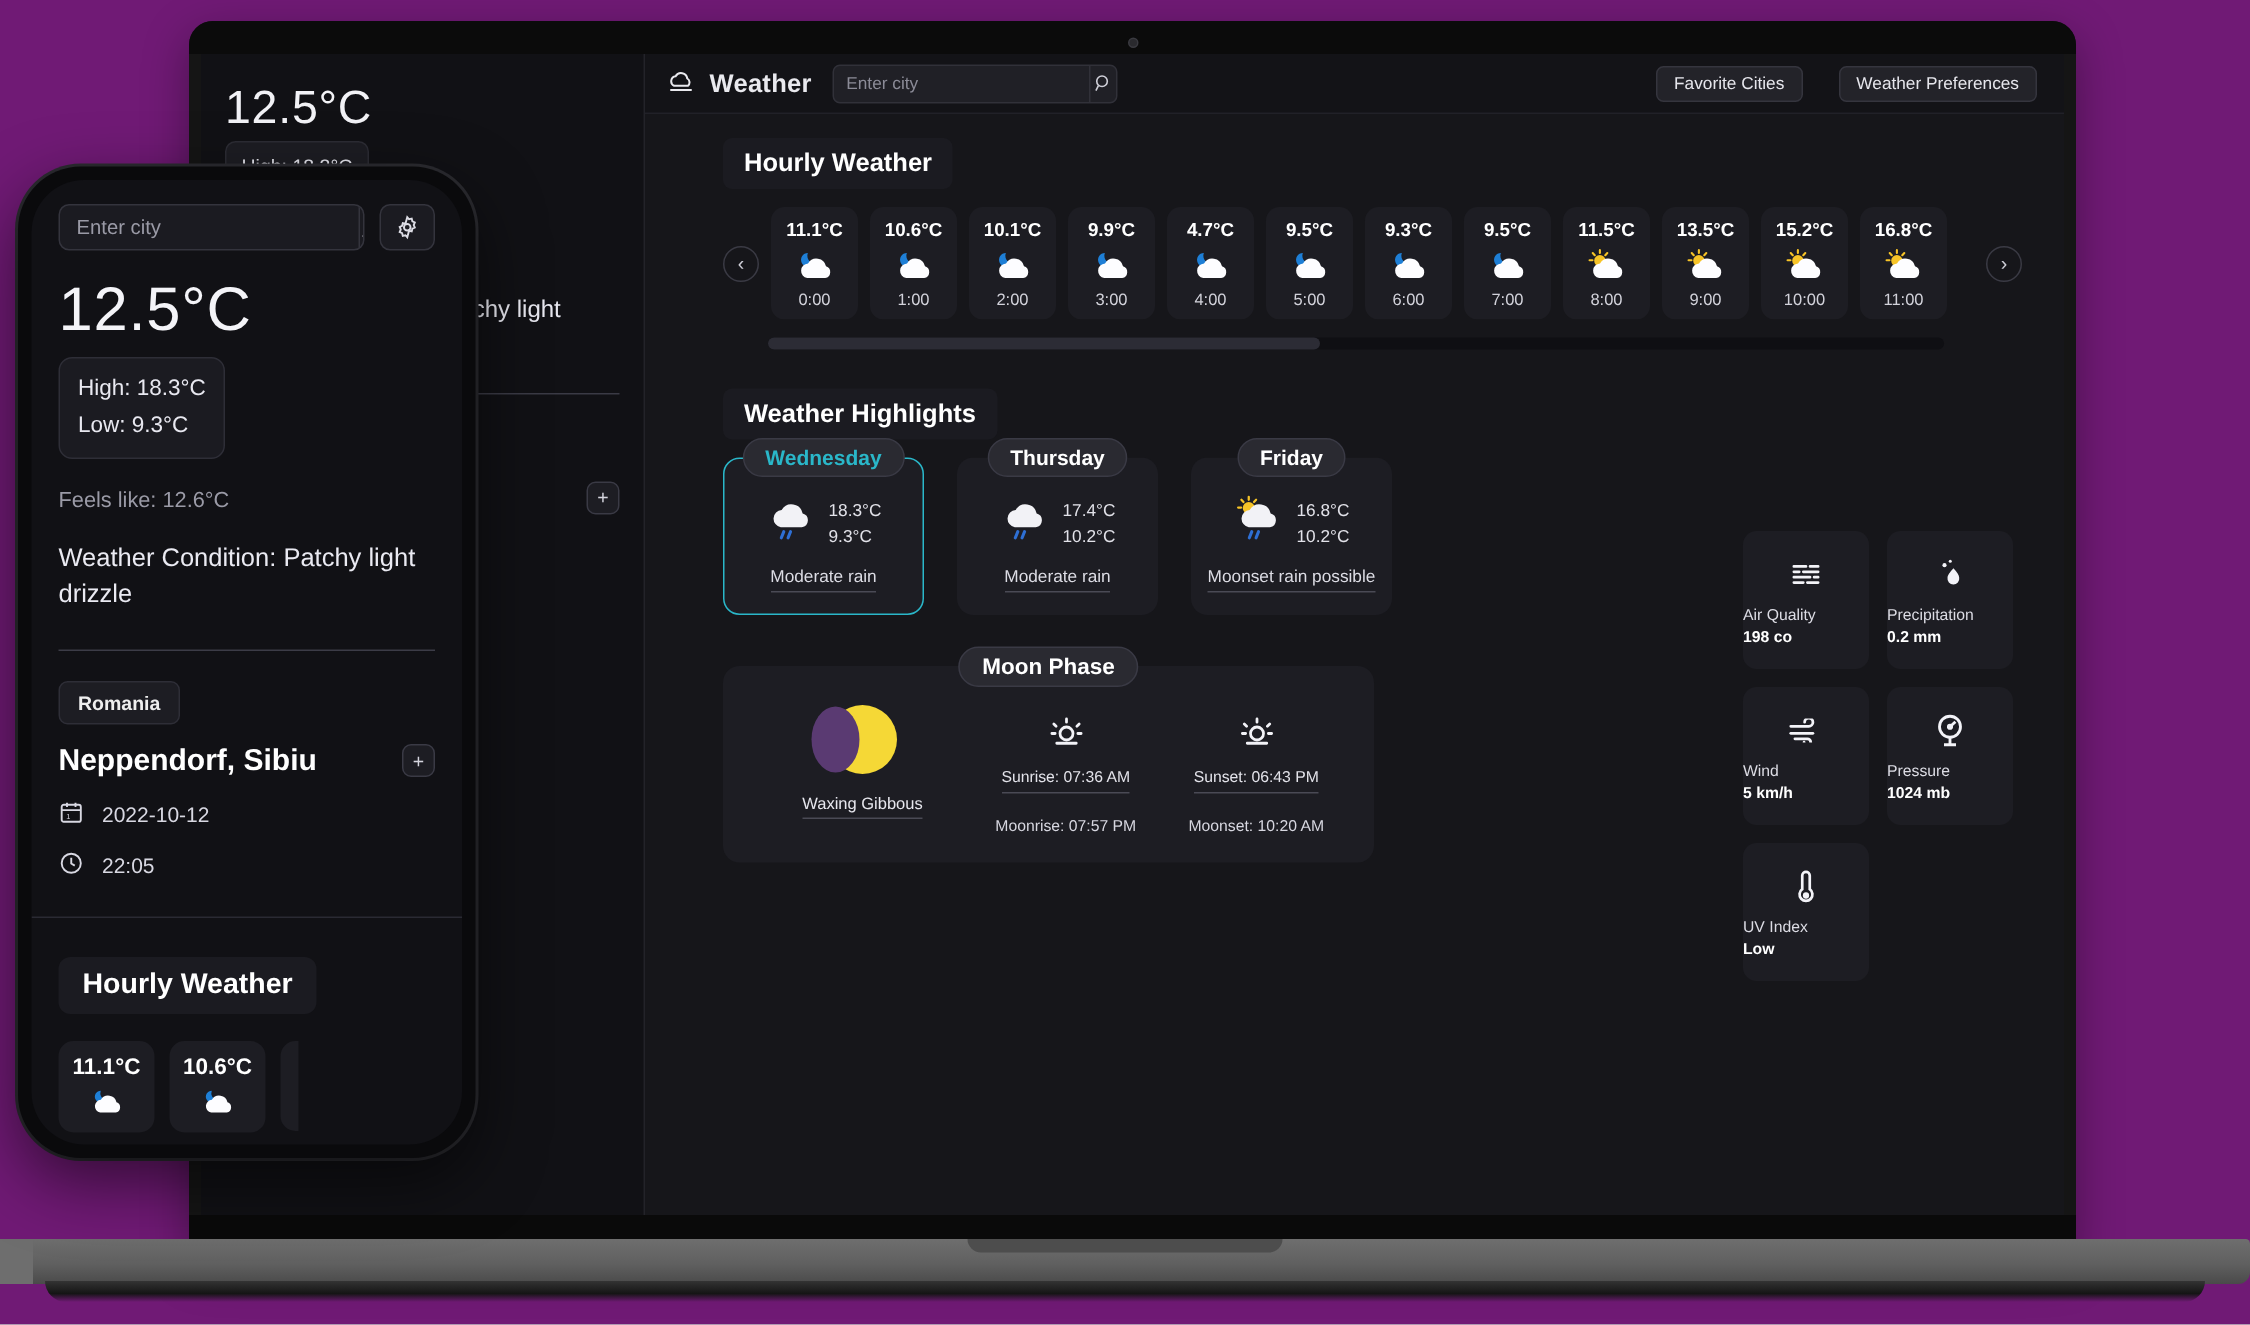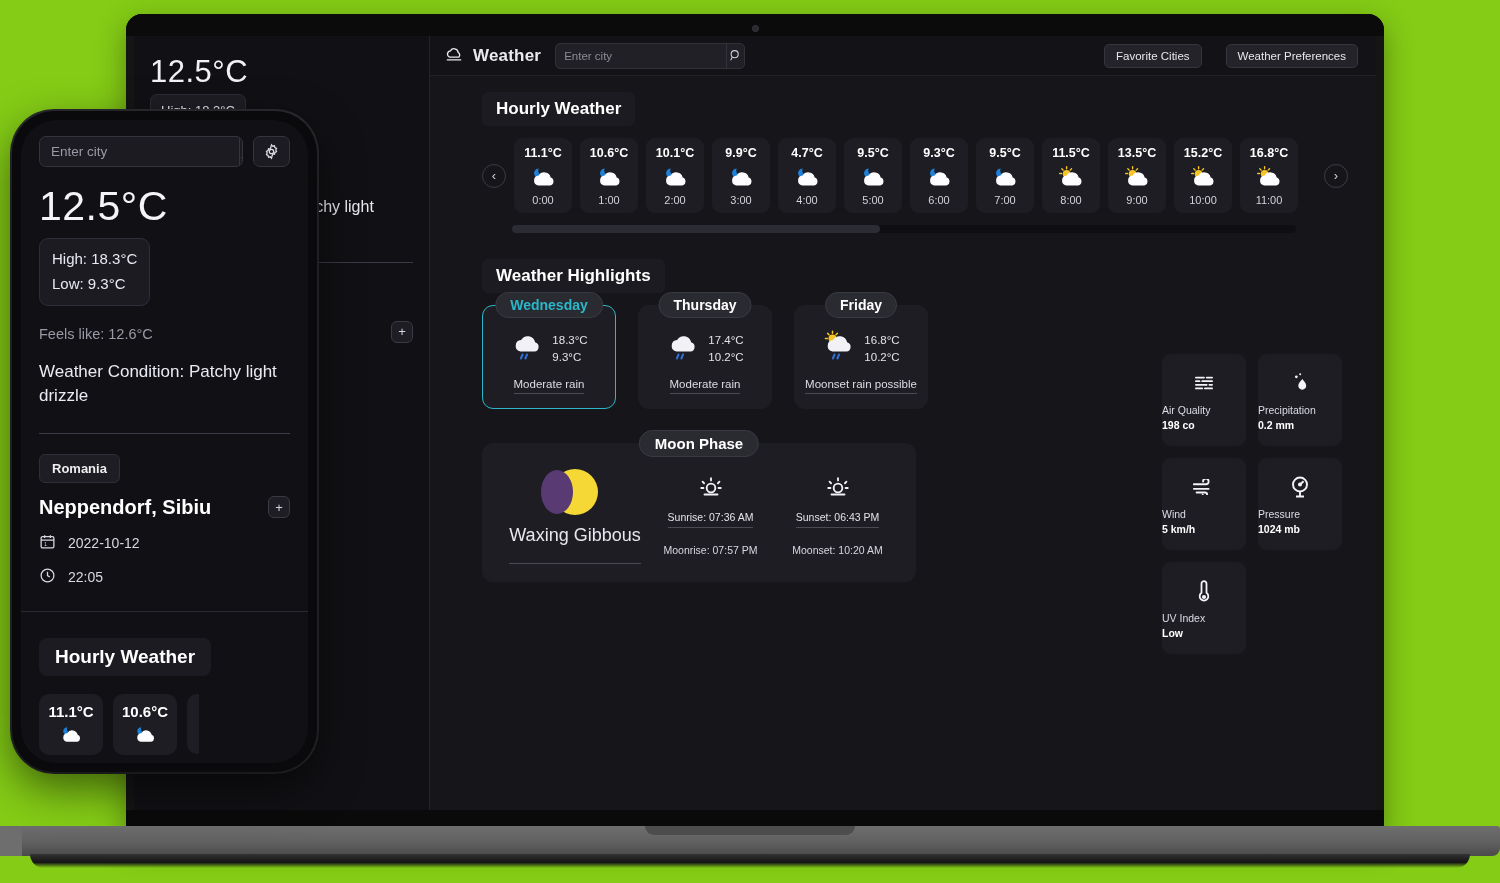--- a/index.html
+++ b/index.html
@@ -2,21 +2,21 @@
 <html><head>
 <meta charset="utf-8">
 <style>
   * { box-sizing: border-box; margin: 0; padding: 0; }
   html, body {
     width: 1500px; height: 883px;
     background: #ffffff;
     font-family: "Liberation Sans", sans-serif;
     overflow: hidden;
   }
-  .stage { position: relative; width: 1500px; height: 883px; background:#84cc16; }
+  .stage { position: relative; width: 1500px; height: 883px; background:#701a75; }
 
   
   .laptop-lid {
     position: absolute; left: 126px; top: 14px;
     width: 1258px; height: 822px;
     background: #151515;
     border-radius: 16px 16px 10px 10px;
     box-shadow: 0 10px 30px rgba(0,0,0,.35);
   }
   .laptop-bezel-top {
@@ -159,22 +159,22 @@
   .moon-left{ width:150px; text-align:center; }
   .moon-disc{
     width:46px;height:46px;border-radius:50%;margin:0 auto 10px;
     background:#f5d836; position:relative;
   }
   .moon-shadow{
     position:absolute; left:-11px; top:1px; width:32px;height:44px;border-radius:50%;
     background:#5a3a72;
   }
   .moon-name{
-    font-size:18px; color:#e7e7ee; border-bottom:1px solid #4a4a55;
-    display:inline-block; padding-bottom:17px;
+    font-size:11px; color:#e7e7ee; border-bottom:1px solid #4a4a55;
+    display:inline-block; padding-bottom:3px;
   }
   .sun-cols{ flex:1; display:flex; gap:6px; padding-top:4px;}
   .sun-col{ flex:1; text-align:center; }
   .sun-ico{ height:30px; display:flex;align-items:center;justify-content:center; }
   .sun-line1{
     font-size:10.5px; color:#e3e3ea; margin-top:8px; padding-bottom:4px;
     border-bottom:1px solid #4a4a55; display:inline-block;
   }
   .sun-line2{ font-size:10.5px; color:#d7d7e0; margin-top:16px; }
 

